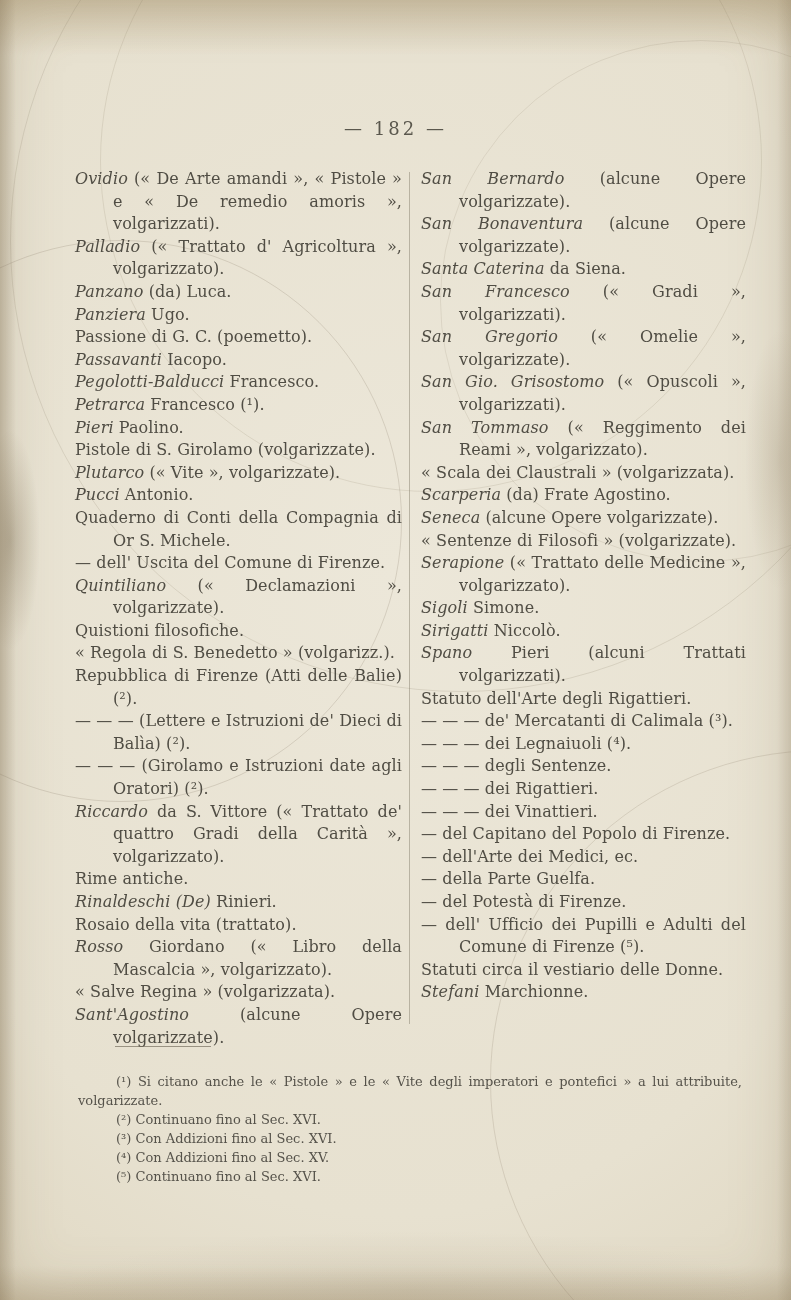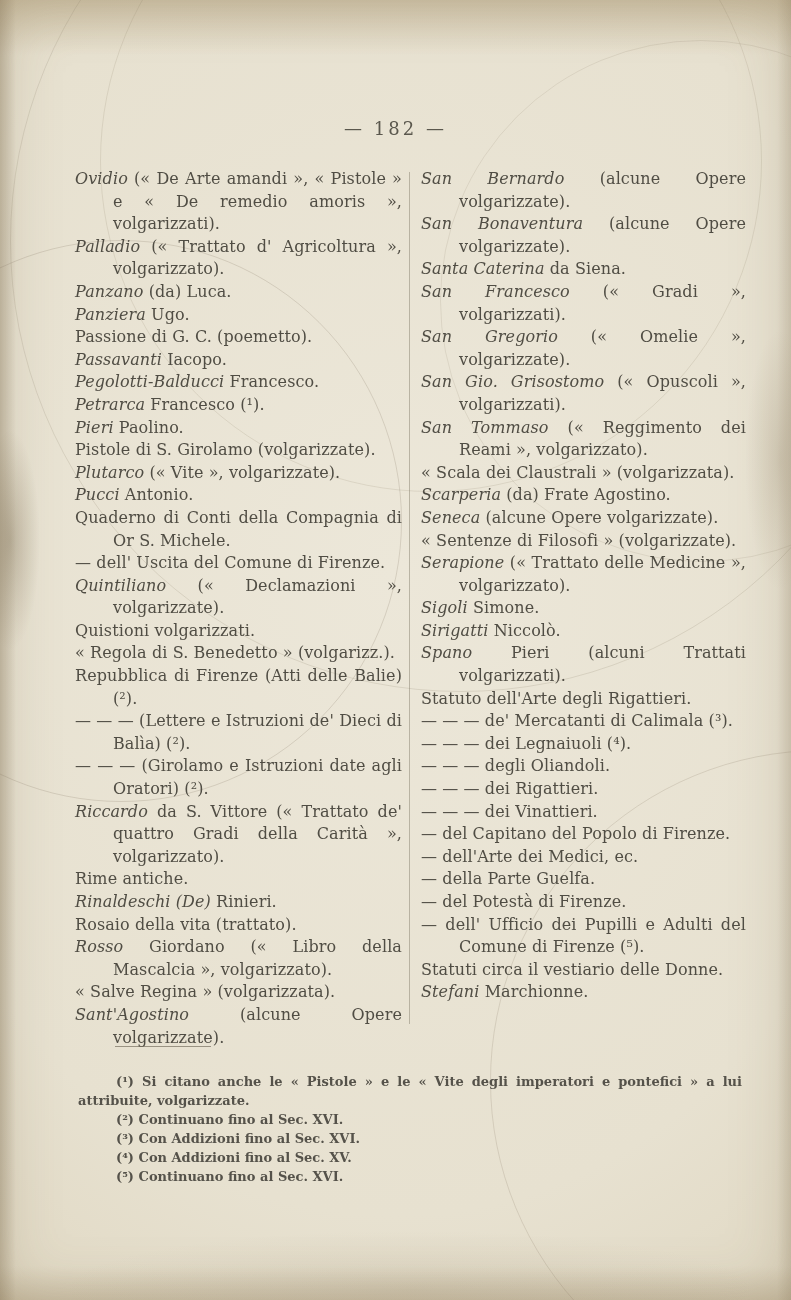--- a/index.html
+++ b/index.html
@@ -36,21 +36,21 @@
   }
   .col{position:absolute;top:168px;font-size:16px;line-height:22.6px;letter-spacing:0.1px;}
   .col-left{left:75px;width:327px;}
   .col-right{left:421px;width:325px;}
   .divider{position:absolute;left:409px;top:172px;width:1px;height:852px;background:rgba(125,117,100,0.45);}
   .entry{margin:0;padding-left:38px;text-indent:-38px;text-align:justify;}
   .entry .em{font-style:italic;}
 
   .fn-sep{position:absolute;left:115px;top:1046px;width:96px;height:1px;background:rgba(110,103,88,0.65);}
   .footnotes{position:absolute;left:78px;top:1072px;width:664px;font-size:13px;line-height:19px;color:#55524a;}
-  .footnote{margin:0;text-indent:38px;text-align:justify;font-weight:bold;}
+  .footnote{margin:0;text-indent:38px;text-align:justify;}
 </style>
 </head>
 <body>
 
 <div class="page">
   <div class="arc c1"></div>
   <div class="arc c2"></div>
   <div class="arc c3"></div>
   <div class="arc c4"></div>
   <div class="arc c5"></div>
@@ -69,21 +69,21 @@
       <p class="entry"><i class="em">Passavanti</i><span> Iacopo.</span></p>
       <p class="entry"><i class="em">Pegolotti-Balducci</i><span> Francesco.</span></p>
       <p class="entry"><i class="em">Petrarca</i><span> Francesco (¹).</span></p>
       <p class="entry"><i class="em">Pieri</i><span> Paolino.</span></p>
       <p class="entry"><span>Pistole di S. Girolamo (volgarizzate).</span></p>
       <p class="entry"><i class="em">Plutarco</i><span> (« Vite », volgarizzate).</span></p>
       <p class="entry"><i class="em">Pucci</i><span> Antonio.</span></p>
       <p class="entry"><span>Quaderno di Conti della Compagnia di Or S. Michele.</span></p>
       <p class="entry"><span>— dell' Uscita del Comune di Firenze.</span></p>
       <p class="entry"><i class="em">Quintiliano</i><span> (« Declamazioni », volgarizzate).</span></p>
-      <p class="entry"><span>Quistioni volgarizzati.</span></p>
+      <p class="entry"><span>Quistioni filosofiche.</span></p>
       <p class="entry"><span>« Regola di S. Benedetto » (volgarizz.).</span></p>
       <p class="entry"><span>Repubblica di Firenze (Atti delle Balie) (²).</span></p>
       <p class="entry"><span>— — — (Lettere e Istruzioni de' Dieci di Balìa) (²).</span></p>
       <p class="entry"><span>— — — (Girolamo e Istruzioni date agli Oratori) (²).</span></p>
       <p class="entry"><i class="em">Riccardo</i><span> da S. Vittore (« Trattato de' quattro Gradi della Carità », volgarizzato).</span></p>
       <p class="entry"><span>Rime antiche.</span></p>
       <p class="entry"><i class="em">Rinaldeschi (De)</i><span> Rinieri.</span></p>
       <p class="entry"><span>Rosaio della vita (trattato).</span></p>
       <p class="entry"><i class="em">Rosso</i><span> Giordano (« Libro della Mascalcia », volgarizzato).</span></p>
       <p class="entry"><span>« Salve Regina » (volgarizzata).</span></p>
@@ -102,21 +102,21 @@
       <p class="entry"><i class="em">Scarperia</i><span> (da) Frate Agostino.</span></p>
       <p class="entry"><i class="em">Seneca</i><span> (alcune Opere volgarizzate).</span></p>
       <p class="entry"><span>« Sentenze di Filosofi » (volgarizzate).</span></p>
       <p class="entry"><i class="em">Serapione</i><span> (« Trattato delle Medicine », volgarizzato).</span></p>
       <p class="entry"><i class="em">Sigoli</i><span> Simone.</span></p>
       <p class="entry"><i class="em">Sirigatti</i><span> Niccolò.</span></p>
       <p class="entry"><i class="em">Spano</i><span> Pieri (alcuni Trattati volgarizzati).</span></p>
       <p class="entry"><span>Statuto dell'Arte degli Rigattieri.</span></p>
       <p class="entry"><span>— — — de' Mercatanti di Calimala (³).</span></p>
       <p class="entry"><span>— — — dei Legnaiuoli (⁴).</span></p>
-      <p class="entry"><span>— — — degli Oliandoli.</span></p>
+      <p class="entry"><span>— — — degli Sentenze.</span></p>
       <p class="entry"><span>— — — dei Rigattieri.</span></p>
       <p class="entry"><span>— — — dei Vinattieri.</span></p>
       <p class="entry"><span>— del Capitano del Popolo di Firenze.</span></p>
       <p class="entry"><span>— dell'Arte dei Medici, ec.</span></p>
       <p class="entry"><span>— della Parte Guelfa.</span></p>
       <p class="entry"><span>— del Potestà di Firenze.</span></p>
       <p class="entry"><span>— dell' Ufficio dei Pupilli e Adulti del Comune di Firenze (⁵).</span></p>
       <p class="entry"><span>Statuti circa il vestiario delle Donne.</span></p>
       <p class="entry"><i class="em">Stefani</i><span> Marchionne.</span></p>
     </div>

